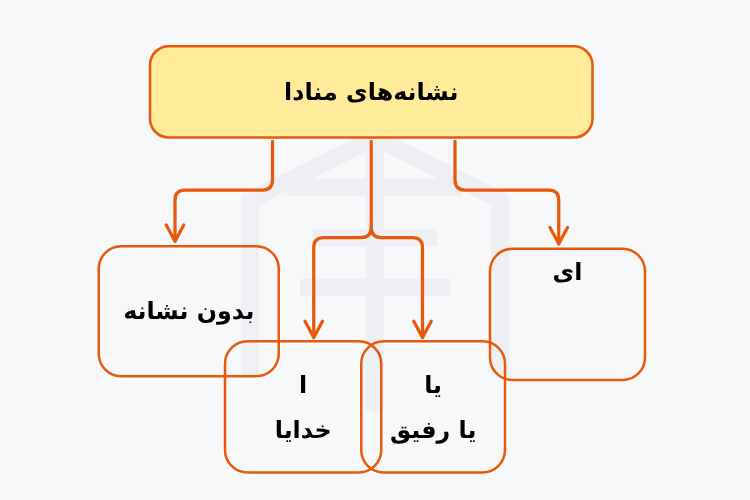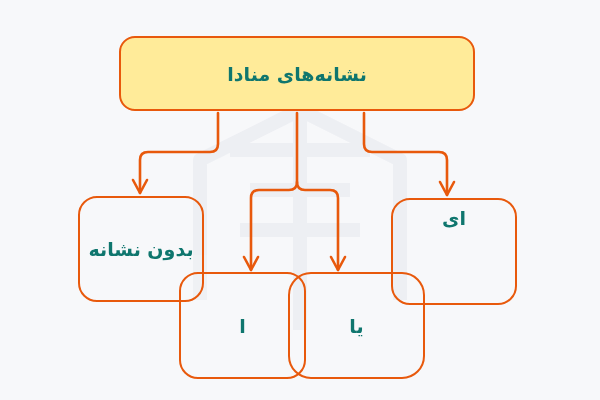--- a/index.html
+++ b/index.html
@@ -12,34 +12,34 @@
     .canvas { position: absolute; left: 0; top: 0; width: 600px; height: 400px; }
     .watermark { position: absolute; left: 0; top: 0; }
     .connectors { position: absolute; left: 0; top: 0; }
     .box {
       position: absolute;
       box-sizing: border-box;
       border: 2.5px solid #E8590C;
       border-radius: 19px;
       display: flex; flex-direction: column;
       align-items: center; justify-content: center;
-      color: #0f766e;
+      color: #000000;
       direction: rtl;
       text-align: center;
     }
     .box.root {
       left: 119px; top: 36px; width: 356px; height: 75px;
       background: #FFEB99;
       border-radius: 16px;
       font-size: 19px; font-weight: bold;
     }
     .box.leaf { background: transparent; font-size: 19px; font-weight: bold; line-height: 36px; }
-    .box.b1 { left: 78px; top: 196px; width: 126px; height: 106px; }
+    .box.b1 { left: 78px; top: 196px; width: 146px; height: 106px; }
     .box.b2 { left: 179px; top: 272px; width: 127px; height: 107px; }
-    .box.b3 { left: 288px; top: 272px; width: 137px; height: 107px; border-radius: 23px; }
+    .box.b3 { left: 288px; top: 272px; width: 117px; height: 107px; }
     .box.b4 { left: 391px; top: 198px; width: 126px; height: 107px; justify-content: space-between; }
     .line { display: block; white-space: nowrap; }
   </style>
 </head>
 <body>
 
 <div class="canvas">
 
   <svg class="watermark" width="600" height="400">
     <g fill="none" stroke="#EDEFF3" stroke-width="14" stroke-linejoin="round" opacity="0.9">
@@ -68,23 +68,25 @@
   <div class="box root">
     <span class="line">نشانه‌های منادا</span>
   </div>
 
   <div class="box leaf b1">
     <span class="line">بدون نشانه</span>
   </div>
 
   <div class="box leaf b2">
     <span class="line">ا</span>
+    <span class="line">خدایا</span>
   </div>
 
   <div class="box leaf b3">
     <span class="line">یا</span>
+    <span class="line">یا رفیق</span>
   </div>
 
   <div class="box leaf b4">
     <span class="line">ای</span>
   </div>
 
 </div>
 
 </body></html>

